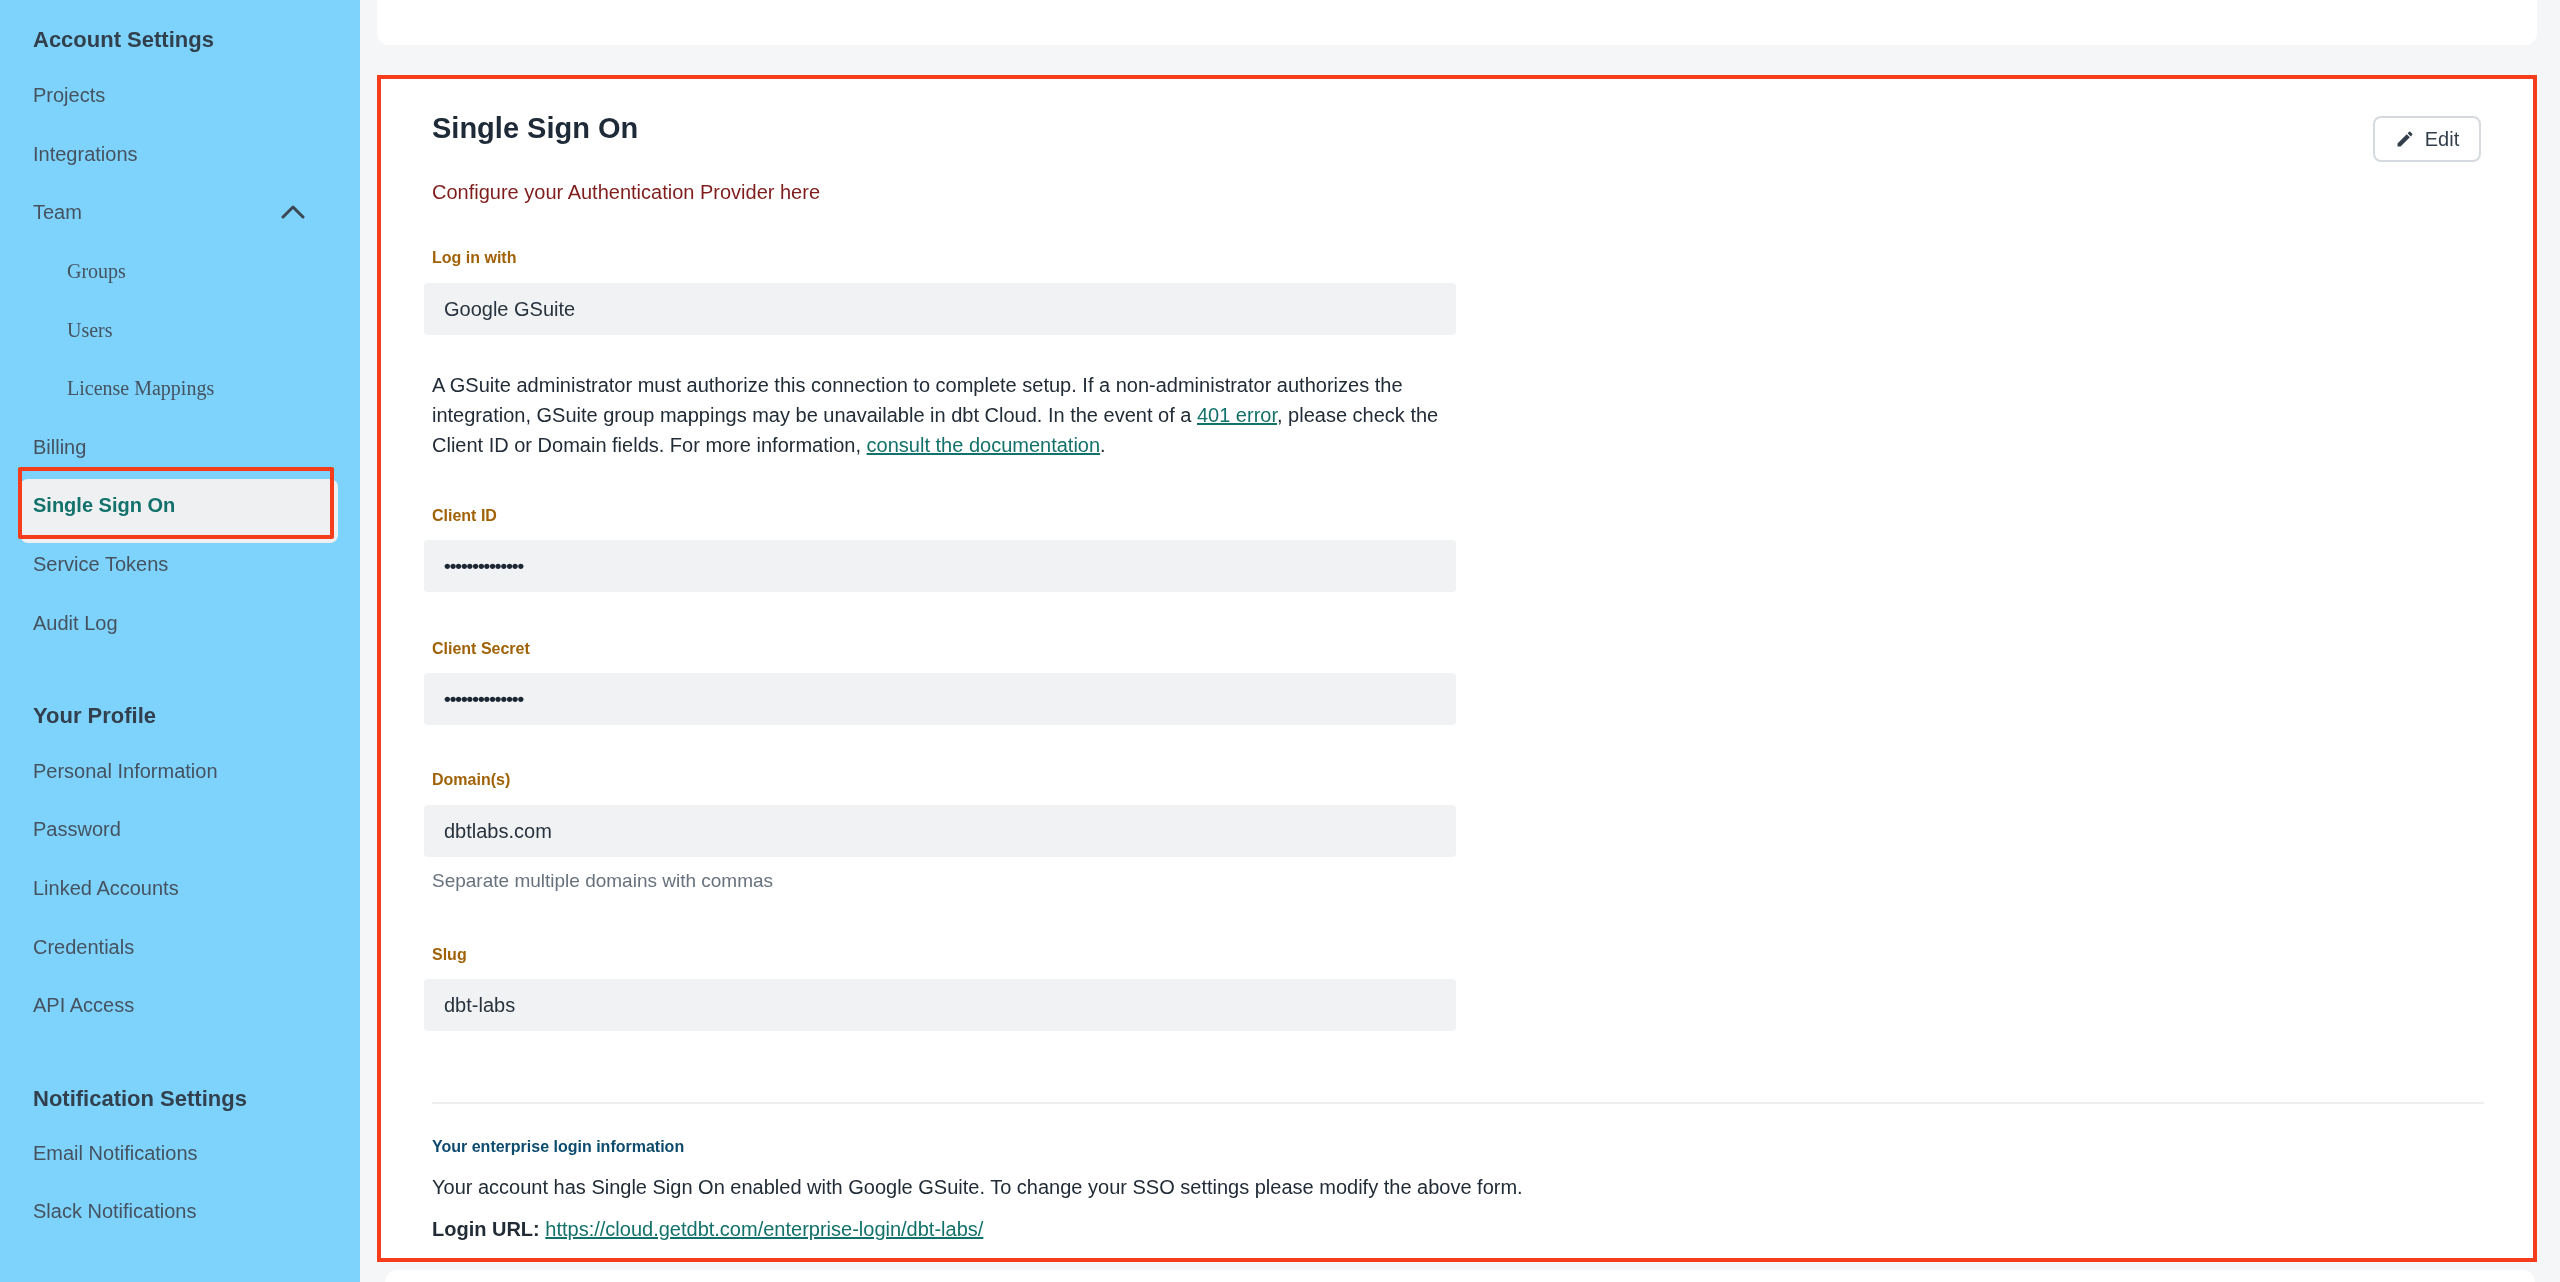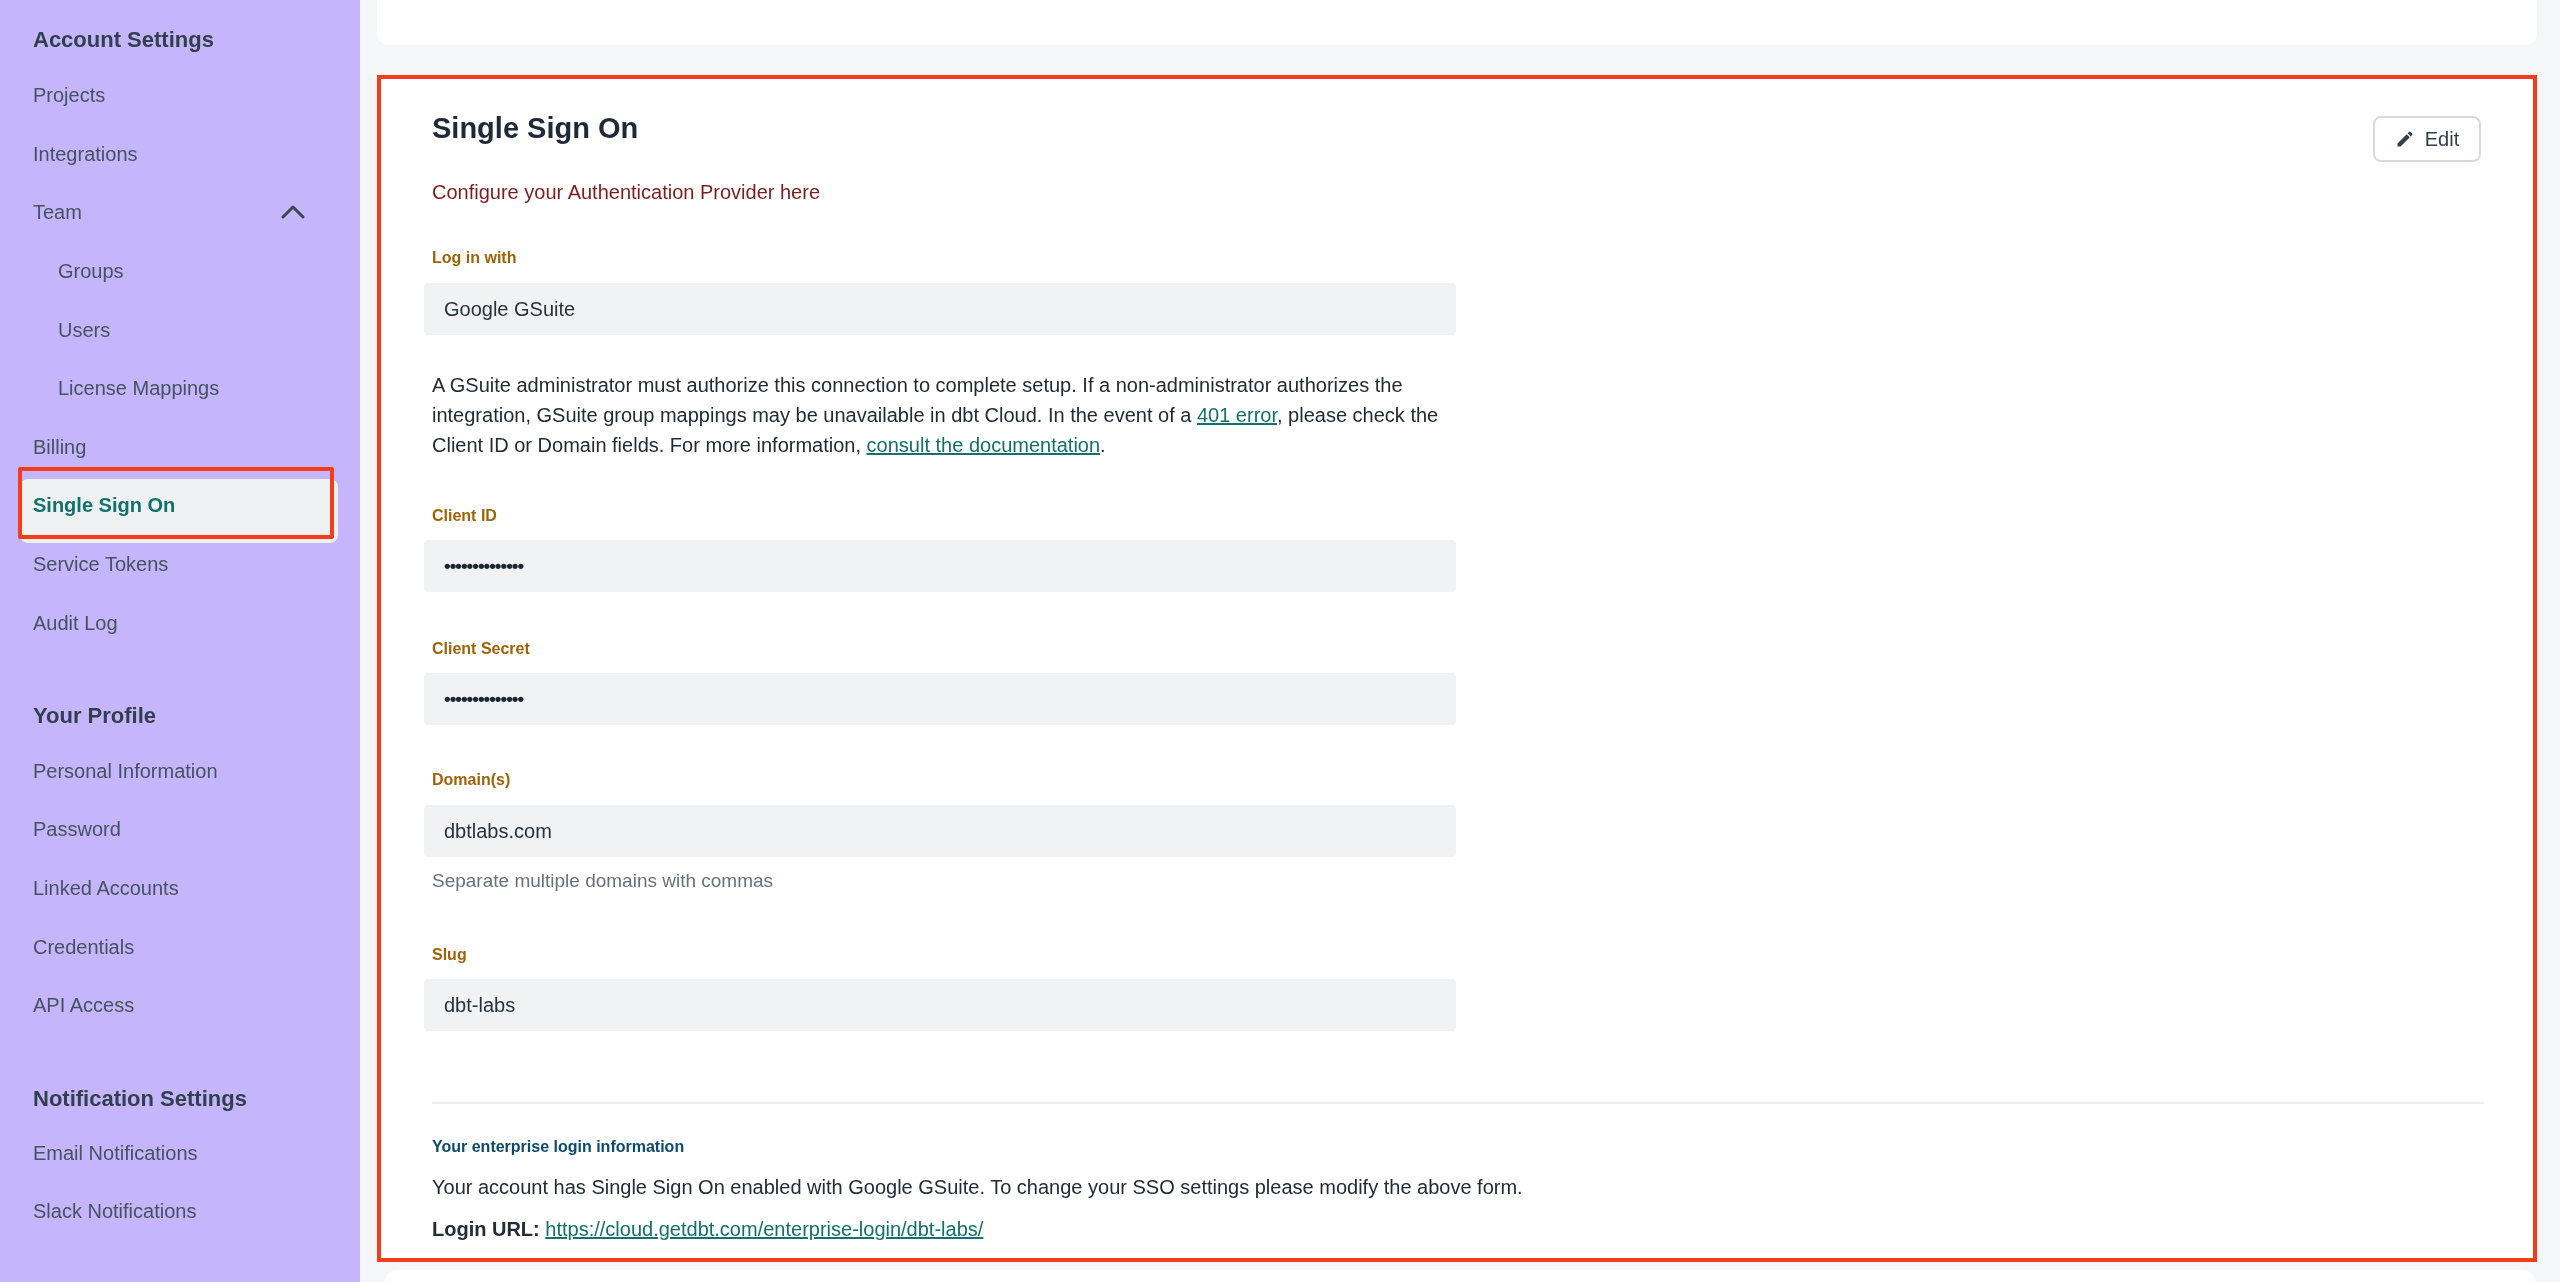--- a/index.html
+++ b/index.html
@@ -3,24 +3,24 @@
 <meta charset="utf-8">
 <style>
   html,body{margin:0;padding:0;}
   .screen{
     position:relative;width:2560px;height:1282px;overflow:hidden;
     background:#f5f6f8;
     font-family:"Liberation Sans",sans-serif;
     color:#2b3642;
   }
   
-  .sidebar{position:absolute;left:0;top:0;width:360px;height:1282px;background:#c4b5fd;}
+  .sidebar{position:absolute;left:0;top:0;width:360px;height:1282px;background:#7dd3fc;}
   .side-heading{position:absolute;left:33px;font-size:22px;font-weight:700;color:#323f4c;white-space:nowrap;}
   .side-item{position:absolute;left:33px;font-size:20px;color:#46525f;white-space:nowrap;cursor:pointer;}
-  .side-item.sub{left:58px;}
+  .side-item.sub{left:67px;font-family:Liberation Serif, serif;}
   .side-item.active{color:#12716a;font-weight:700;}
   .side-pill{position:absolute;left:20px;top:479px;width:318px;height:64px;background:#eef0f2;border-radius:8px;}
   .side-redbox{position:absolute;left:18px;top:467px;width:308px;height:64px;border:4px solid #f53d1b;border-radius:2px;z-index:3;}
   .chevron{position:absolute;left:281px;top:204px;width:24px;height:16px;}
   
   .upper-card{position:absolute;left:377px;top:-24px;width:2160px;height:69px;background:#ffffff;border-radius:0 0 12px 12px;}
   .lower-card{position:absolute;left:385px;top:1270px;width:2150px;height:30px;background:#ffffff;border-radius:12px 12px 0 0;}
   .main-redbox{
     position:absolute;left:377px;top:75px;width:2160px;height:1187px;
     border:4px solid #f53d1b;background:#ffffff;box-sizing:border-box;

